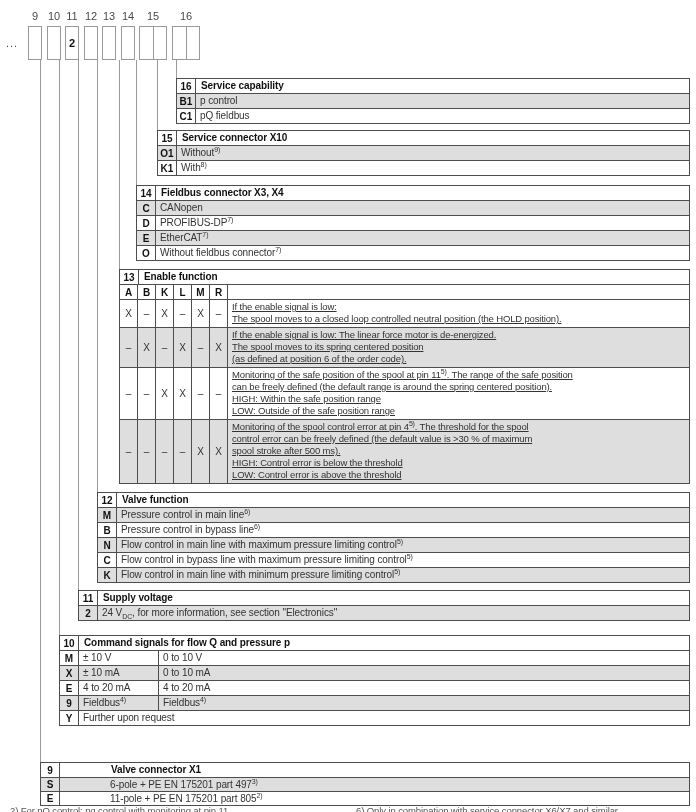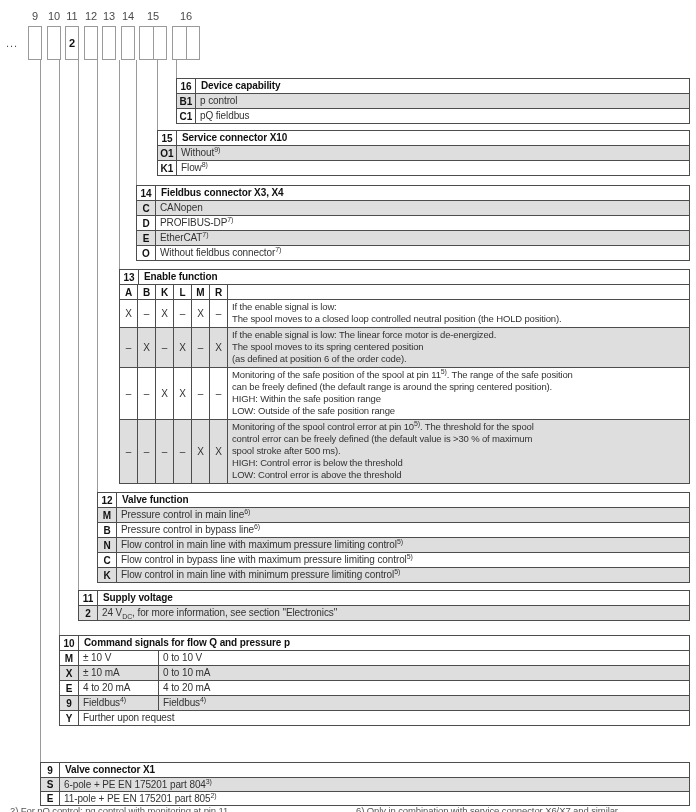--- a/index.html
+++ b/index.html
@@ -29,30 +29,30 @@
   .desc { flex:1; padding:0 4px; line-height:14px; color:#333; letter-spacing:-0.1px; overflow:hidden; }
   .g { background:#dedede; }
   sup { font-size:7px; vertical-align:super; line-height:0; }
   sub { font-size:7px; vertical-align:sub; line-height:0; }
 
   
   .mark { width:18px; flex:none; border-right:1px solid #4d4d4d; display:flex;
           align-items:center; justify-content:center; color:#333; box-sizing:border-box; }
   .letters .mark { font-weight:bold; color:#111; }
   .descml { flex:1; padding:1px 4px; line-height:12px; white-space:pre; font-size:9.5px;
-            letter-spacing:-0.15px; color:#333; overflow:hidden; }
+            letter-spacing:-0.15px; color:#333; overflow:hidden;text-decoration:underline; }
   .h28{height:28px} .h40{height:40px} .h52{height:52px} .h64{height:64px}
 
   
   .qcol { width:80px; flex:none; border-right:1px solid #4d4d4d; padding:0 4px;
           line-height:14px; box-sizing:border-box; letter-spacing:-0.1px; }
   .pcol { flex:1; padding:0 4px; line-height:14px; letter-spacing:-0.1px; }
 
   .t9 .row { height:14px; }
-  .t9 .row .desc, .t9 .row .ttl { line-height:13px; }
+  .t9 .row .desc, .t9 .row .ttl { line-height:13px;margin-left:46px; }
 
   .footnote { position:absolute; font-size:9.5px; color:#555; white-space:nowrap; letter-spacing:-0.1px; }
 </style>
 </head>
 <body>
 
 <div class="page">
 
   <div class="ellipsis">...</div>
 
@@ -97,21 +97,21 @@
   <div class="vline" style="left:78px;top:60px;height:530px"></div>
   <div class="vline" style="left:97px;top:60px;height:432px"></div>
   <div class="vline" style="left:119px;top:60px;height:209px"></div>
   <div class="vline" style="left:136px;top:60px;height:125px"></div>
   <div class="vline" style="left:157px;top:60px;height:70px"></div>
   <div class="vline" style="left:176px;top:60px;height:18px"></div>
 
   <div class="tbl" style="left:176px;top:78px;width:514px">
     <div class="row" style="height:14px">
       <div class="num">16</div>
-      <div class="ttl">Device capability</div>
+      <div class="ttl">Service capability</div>
     </div>
     <div class="row g">
       <div class="code">B1</div>
       <div class="desc"><span>p control</span><sup></sup></div>
     </div>
     <div class="row">
       <div class="code">C1</div>
       <div class="desc"><span>pQ fieldbus</span><sup></sup></div>
     </div>
   </div>
@@ -120,21 +120,21 @@
     <div class="row" style="height:14px">
       <div class="num">15</div>
       <div class="ttl">Service connector X10</div>
     </div>
     <div class="row g">
       <div class="code">O1</div>
       <div class="desc"><span>Without</span><sup>9)</sup></div>
     </div>
     <div class="row">
       <div class="code">K1</div>
-      <div class="desc"><span>Flow</span><sup>8)</sup></div>
+      <div class="desc"><span>With</span><sup>8)</sup></div>
     </div>
   </div>
 
   <div class="tbl" style="left:136px;top:185px;width:554px">
     <div class="row" style="height:14px">
       <div class="num">14</div>
       <div class="ttl">Fieldbus connector X3, X4</div>
     </div>
     <div class="row g">
       <div class="code">C</div>
@@ -201,21 +201,21 @@
 HIGH: Within the safe position range
 LOW: Outside of the safe position range</span></div>
     </div>
     <div class="row g h64">
       <div class="mark">–</div>
       <div class="mark">–</div>
       <div class="mark">–</div>
       <div class="mark">–</div>
       <div class="mark">X</div>
       <div class="mark">X</div>
-      <div class="descml"><span>Monitoring of the spool control error at pin 10</span><sup>5)</sup><span>. The threshold for the spool
+      <div class="descml"><span>Monitoring of the spool control error at pin 4</span><sup>5)</sup><span>. The threshold for the spool
 control error can be freely defined (the default value is &gt;30 % of maximum
 spool stroke after 500 ms).
 HIGH: Control error is below the threshold
 LOW: Control error is above the threshold</span></div>
     </div>
   </div>
 
   <div class="tbl" style="left:97px;top:492px;width:593px">
     <div class="row" style="height:14px">
       <div class="num">12</div>
@@ -285,21 +285,21 @@
     </div>
   </div>
 
   <div class="tbl t9" style="left:40px;top:762px;width:650px">
     <div class="row">
       <div class="num">9</div>
       <div class="ttl">Valve connector X1</div>
     </div>
     <div class="row g">
       <div class="code">S</div>
-      <div class="desc"><span>6-pole + PE EN 175201 part 804</span><sup>3)</sup></div>
+      <div class="desc"><span>6-pole + PE EN 175201 part 497</span><sup>3)</sup></div>
     </div>
     <div class="row">
       <div class="code">E</div>
       <div class="desc"><span>11-pole + PE EN 175201 part 805</span><sup>2)</sup></div>
     </div>
   </div>
 
   <div class="footnote" style="left:10px;top:805px">2) For pQ control: pq control with monitoring at pin 11</div>
   <div class="footnote" style="left:356px;top:805px">6) Only in combination with service connector X6/X7 and similar</div>
 

